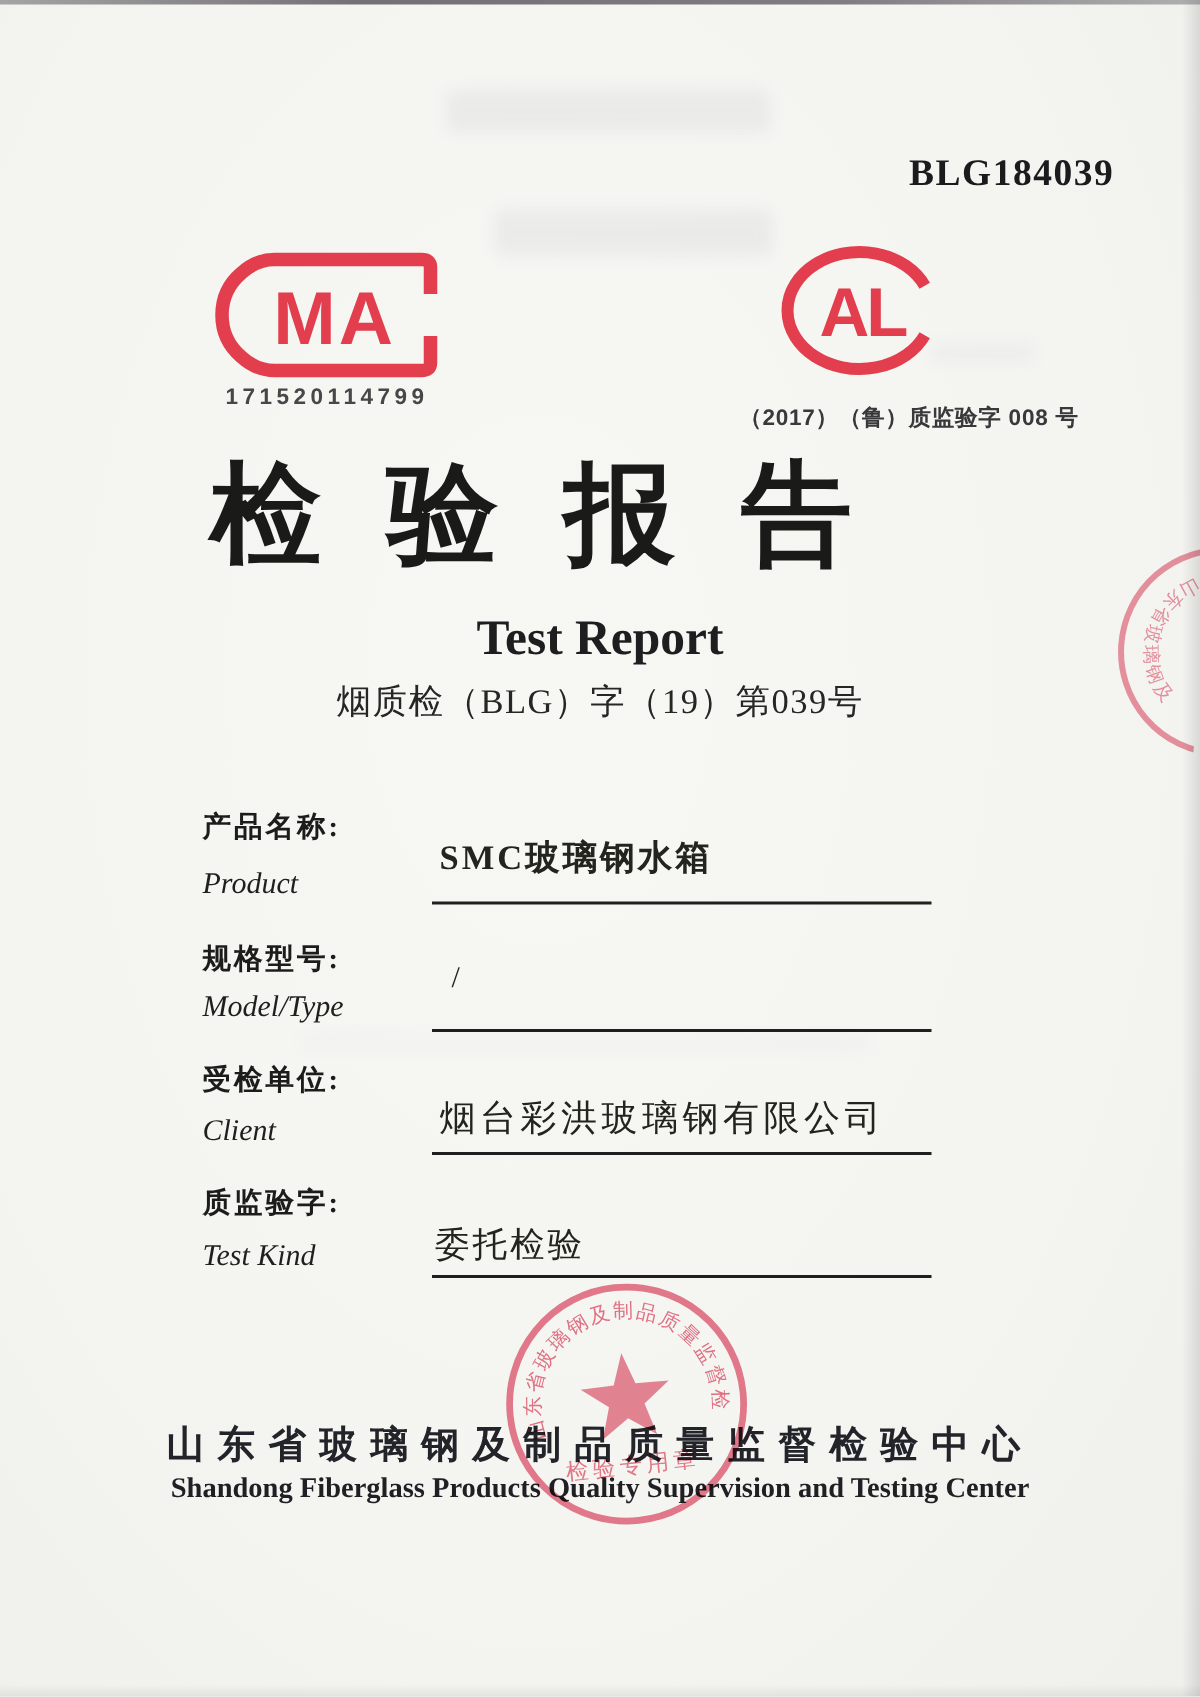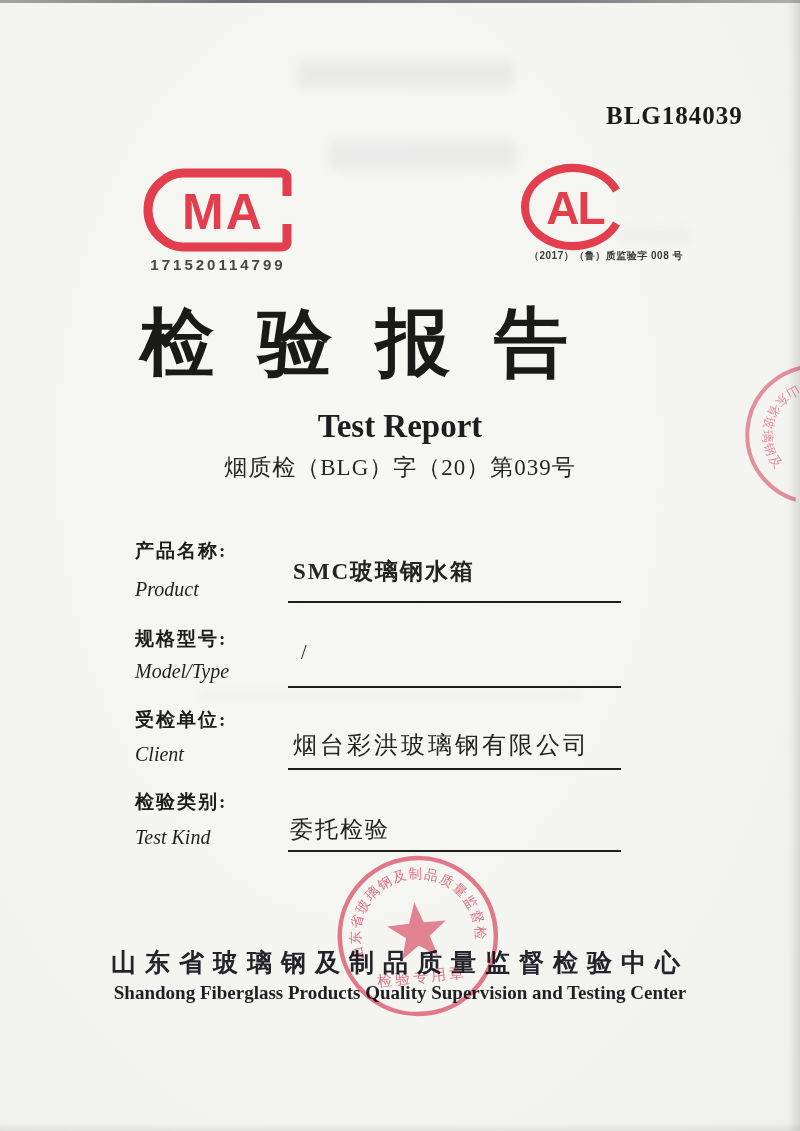--- a/index.html
+++ b/index.html
@@ -20,23 +20,23 @@
   .ghost{position:absolute;background:#8d96a2;filter:blur(5px);border-radius:4px;}
 
   .report-code{position:absolute;left:606px;top:102px;width:160px;
     font-weight:bold;font-size:25px;letter-spacing:1px;color:#1b1b1d;}
 
   .cma-wrap{position:absolute;left:143px;top:166px;width:150px;}
   .cma-num{position:absolute;left:138px;top:256px;width:160px;text-align:center;
     font-family:"Liberation Sans","DejaVu Sans",sans-serif;
     font-weight:bold;font-size:15px;letter-spacing:3px;color:#47474a;}
   .cal-wrap{position:absolute;left:518px;top:162px;width:115px;}
-  .cal-caption{position:absolute;left:490px;top:249px;width:232px;text-align:center;
+  .cal-caption{position:absolute;left:490px;top:269px;width:232px;text-align:center;
     font-family:"Liberation Sans","DejaVu Sans",sans-serif;
-    font-weight:bold;font-size:10px;letter-spacing:.5px;color:#39393b;}
+    font-weight:bold;font-size:15px;letter-spacing:.5px;color:#39393b;}
 
   .title-cn{position:absolute;left:0;top:302px;width:708px;text-align:center;
     font-family:"Liberation Sans","DejaVu Sans",sans-serif;
     font-weight:bold;font-size:74px;line-height:1.1;
     letter-spacing:44px;padding-left:44px;box-sizing:border-box;color:#1a1a18;}
   .title-en{position:absolute;left:0;top:408px;width:800px;text-align:center;
     font-weight:bold;font-size:33px;color:#1e1e20;}
   .doc-no{position:absolute;left:0;top:452px;width:800px;text-align:center;
     font-size:23px;letter-spacing:1px;color:#262624;}
 
@@ -84,38 +84,38 @@
   <div class="cal-wrap">
     <svg width="115" height="92" viewBox="0 0 115 92">
       <path d="M 98.5,28.5 A 48,39 0 1 0 98.5,61.5" fill="none" stroke="#e23e4d" stroke-width="8"></path>
       <text x="57" y="62" text-anchor="middle" font-size="46" letter-spacing="-2" fill="#e23e4d" class="logo-letters">AL</text>
     </svg>
   </div>
   <div class="cal-caption">（2017）（鲁）质监验字 008 号</div>
 
   <div class="title-cn">检验报告</div>
   <div class="title-en">Test Report</div>
-  <div class="doc-no">烟质检（BLG）字（20）第039号</div>
+  <div class="doc-no">烟质检（BLG）字（19）第039号</div>
 
   <div class="f-cn" style="top:538px">产品名称:</div>
   <div class="f-en" style="top:578px">Product</div>
   <div class="f-val" style="top:556px;font-size:23px;font-weight:600;letter-spacing:2px">SMC玻璃钢水箱</div>
   <div class="f-line" style="top:601px"></div>
 
   <div class="f-cn" style="top:626px">规格型号:</div>
   <div class="f-en" style="top:660px">Model/Type</div>
   <div class="f-val" style="top:641px;left:301px;font-size:20px">/</div>
   <div class="f-line" style="top:686px"></div>
 
   <div class="f-cn" style="top:707px">受检单位:</div>
   <div class="f-en" style="top:743px">Client</div>
   <div class="f-val" style="top:729px;font-size:24px;font-weight:500;letter-spacing:3px">烟台彩洪玻璃钢有限公司</div>
   <div class="f-line" style="top:768px"></div>
 
-  <div class="f-cn" style="top:789px">检验类别:</div>
+  <div class="f-cn" style="top:789px">质监验字:</div>
   <div class="f-en" style="top:826px">Test Kind</div>
   <div class="f-val" style="top:814px;left:290px;font-size:23px;font-weight:500;letter-spacing:2px">委托检验</div>
   <div class="f-line" style="top:850px"></div>
 
   <div class="org-cn">山东省玻璃钢及制品质量监督检验中心</div>
   <div class="org-en">Shandong Fiberglass Products Quality Supervision and Testing Center</div>
 
   <div class="stamp-main">
     <svg width="200" height="200" viewBox="0 0 200 200">
       <defs>

